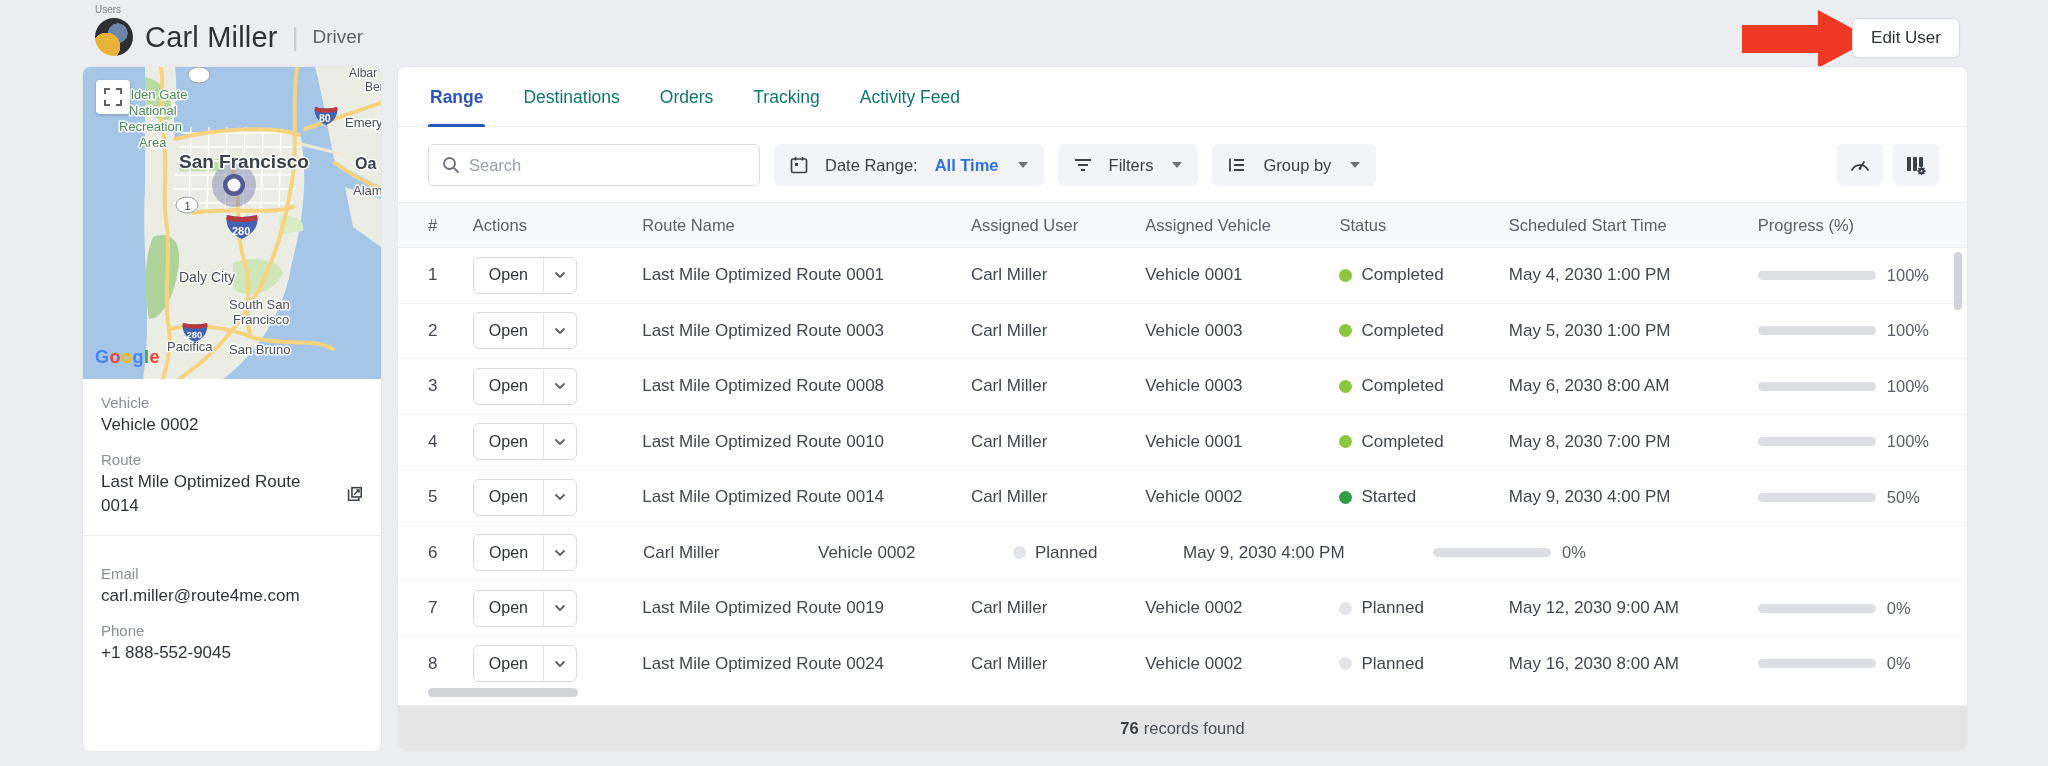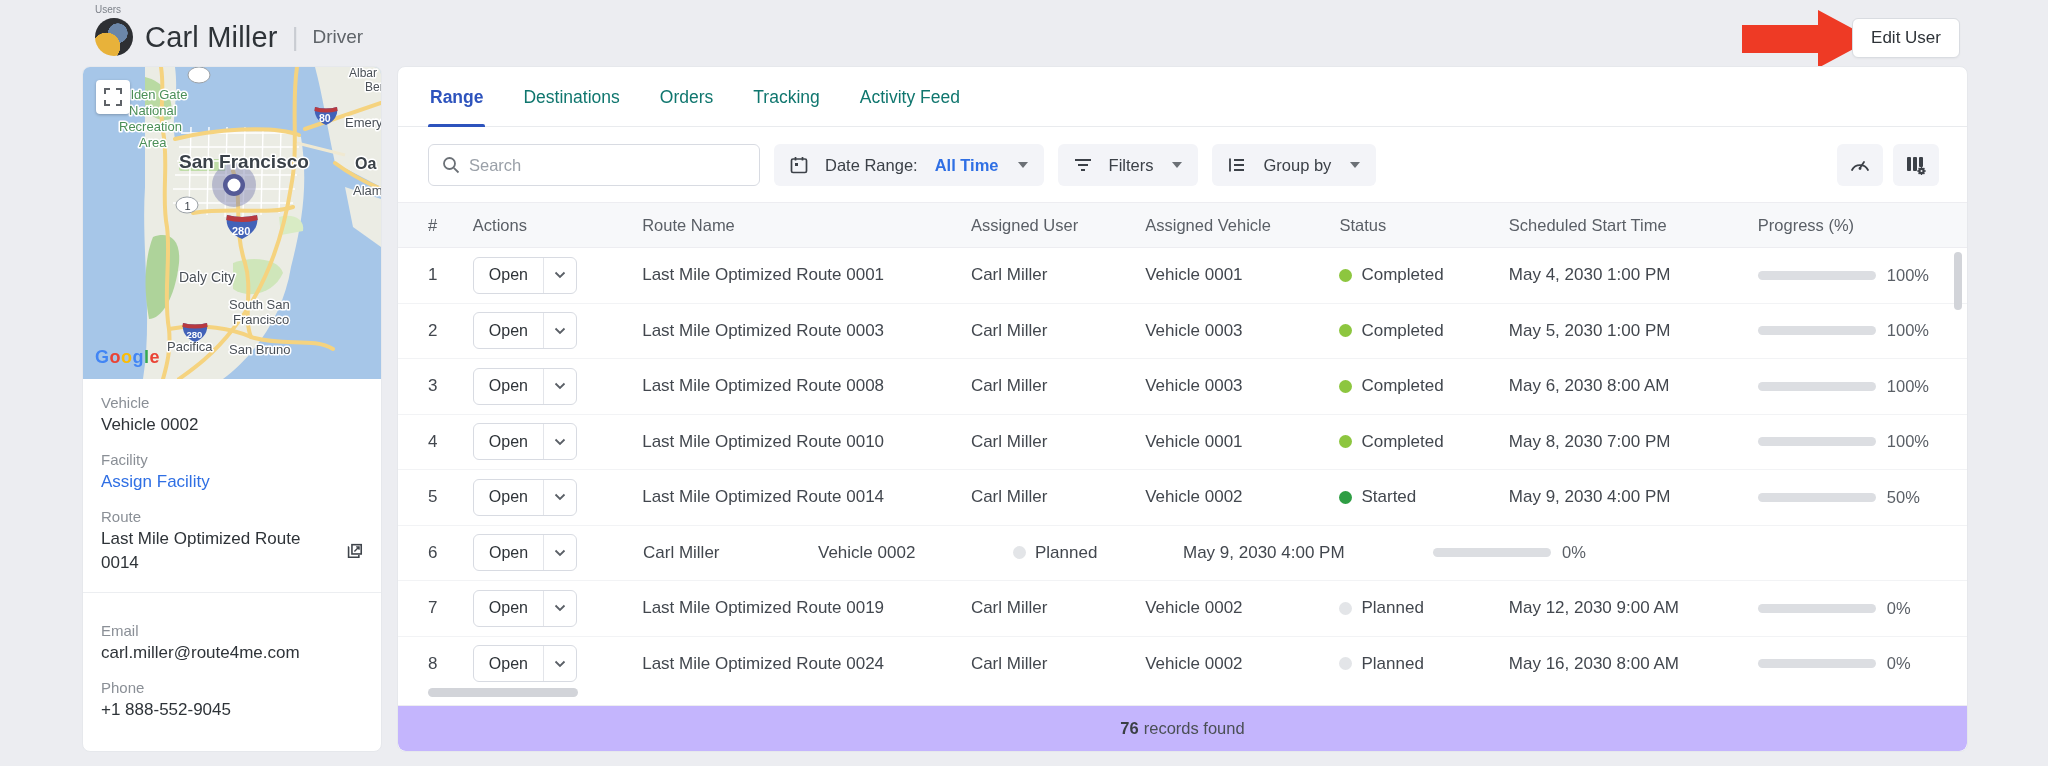--- a/index.html
+++ b/index.html
@@ -82,21 +82,21 @@
   .status-dot { width:13px; height:13px; border-radius:50%; flex:0 0 auto; }
   .progress-track { width:118px; height:9px; border-radius:5px; background:#dcdee2; overflow:hidden; }
   .progress-fill { height:100%; background:#8dc63f; border-radius:5px; }
   .progress-label { font-size:16.5px; color:#5a5f66; }
 
   .vscroll { position:absolute; right:5px; top:4px; width:8px; height:58px; background:#d2d4d9; border-radius:4px; }
   .hscroll-strip { height:22px; position:relative; flex:0 0 auto; }
   .hscroll { position:absolute; left:30px; top:5px; width:150px; height:9px; background:#d2d4d9; border-radius:5px; }
 
   .table-footer { border-top:1px solid #ededf1; height:46px; display:flex; align-items:center; justify-content:center;
-      font-size:16.5px; color:#4a4f55; background:#c4b5fd; flex:0 0 auto; border-radius:0 0 8px 8px; }
+      font-size:16.5px; color:#4a4f55; background:#e5e5e5; flex:0 0 auto; border-radius:0 0 8px 8px; }
   .table-footer b { font-weight:700; margin-right:5px; color:#3a3f45; }
 
   
   .mt { font-family:"Liberation Sans",sans-serif; paint-order:stroke; stroke:#ffffff; stroke-width:3px; stroke-linejoin:round; }
 </style>
 </head>
 <body>
 
 <div class="top-header">
   <div class="breadcrumb">Users</div>
@@ -209,24 +209,20 @@
         <svg width="18" height="18" viewBox="0 0 18 18" fill="none" stroke="#5f6368" stroke-width="2">
           <path d="M1,6 V1 H6 M12,1 H17 V6 M17,12 V17 H12 M6,17 H1 V12"></path>
         </svg>
       </button>
     </div>
 
     <div class="info">
       <div class="field">
         <div class="field-label">Vehicle</div>
         <div class="field-value">Vehicle 0002</div>
-      </div>
-      <div class="field">
-        <div class="field-label">Facility</div>
-        <a class="field-link">Assign Facility</a>
       </div>
       <div class="field">
         <div class="field-label">Route</div>
         <div class="route-line">
           <span class="field-value">Last Mile Optimized Route 0014</span>
           <svg width="16" height="16" viewBox="0 0 16 16" fill="none" stroke="#3f444b" stroke-width="1.6">
             <path d="M2,4 H1.6 V14.4 H12 V12"></path>
               <rect x="5" y="1.6" width="9.4" height="9.4"></rect>
               <path d="M7.5,8.5 L12,4 M9.2,3.8 H12.2 V6.8" stroke-width="1.4"></path>
           </svg>

